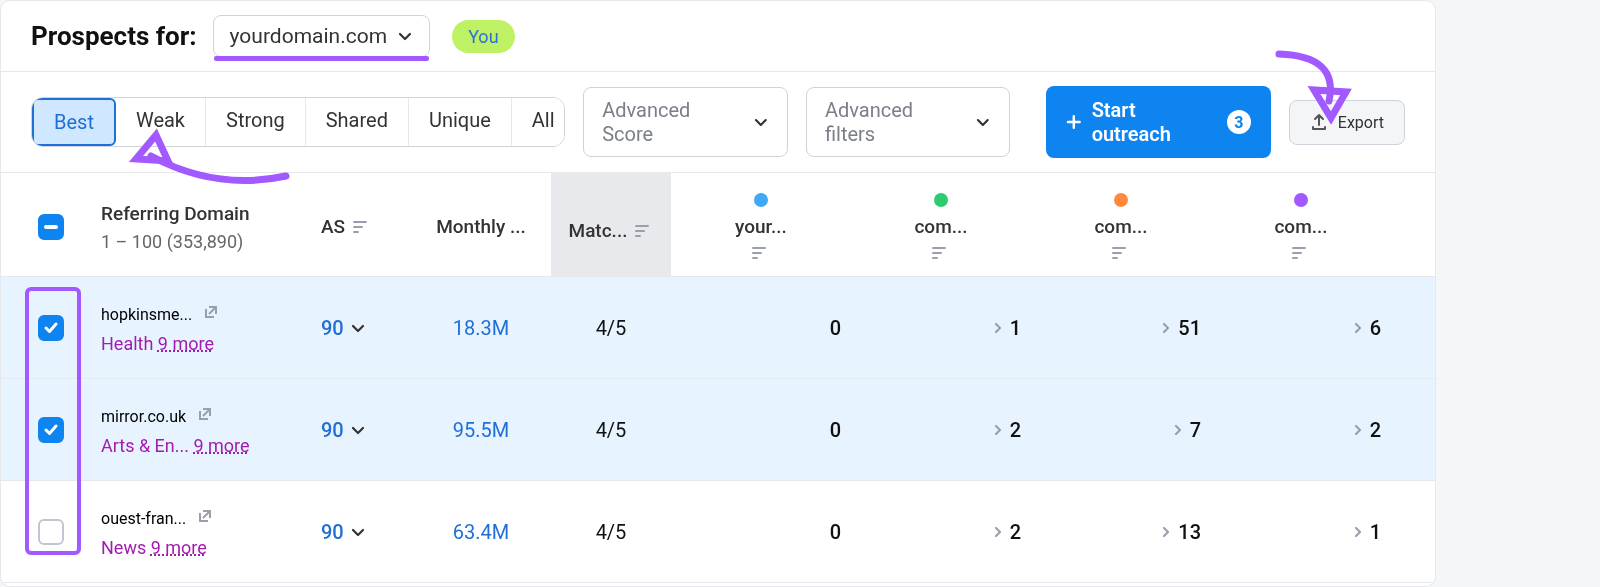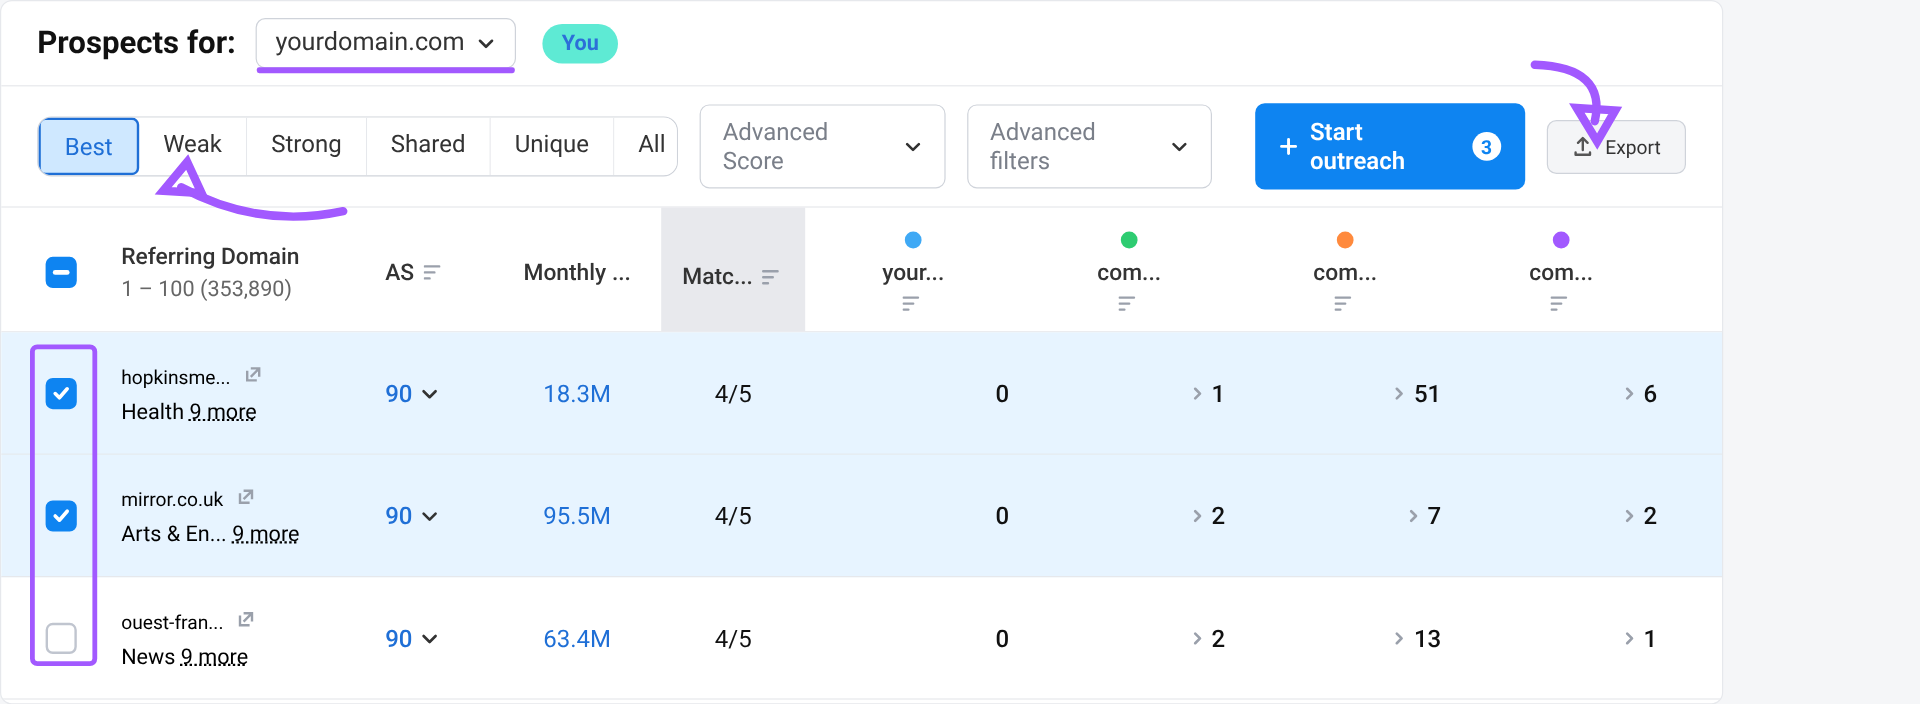--- a/index.html
+++ b/index.html
@@ -6,21 +6,21 @@
   body { font-family: -apple-system, BlinkMacSystemFont, "Segoe UI", Roboto, Helvetica, Arial, sans-serif; background: #f5f6f8; color: #111; }
   .panel { width: 1436px; height: 587px; background: #fff; border-radius: 10px; margin: 0; overflow: hidden; border: 1px solid #e6e8ec; position: relative; }
   .panel > .topbar,
   .panel > .filterbar { padding: 14px 30px; }
   .topbar { display: flex; align-items: center; gap: 16px; border-bottom: 1px solid #e6e8ec; }
   .topbar-label { font-size: 26px; font-weight: 700; color: #111; }
   .domain-select { display: inline-flex; align-items: center; gap: 10px; padding: 8px 16px; border: 1px solid #cfd3da; border-radius: 8px; font-size: 21px; color: #333; position: relative; }
   .domain-select .underline { position: absolute; left: 0; right: 0; bottom: -5px; height: 5px; background: #a259ff; border-radius: 2px; }
   .chev-down { width: 16px; height: 16px; }
   .chev-down path, .chev-right path { stroke: #333; stroke-width: 2.2; fill: none; stroke-linecap: round; stroke-linejoin: round; }
-  .you-chip { background: #5eead4; color: #2c6fd8; font-weight: 700; font-size: 18px; padding: 6px 16px; border-radius: 18px; margin-left: 6px; }
+  .you-chip { background: #bef264; color: #2c6fd8; font-weight: 400; font-size: 18px; padding: 6px 16px; border-radius: 18px; margin-left: 6px; }
 
   .filterbar { display: flex; align-items: center; gap: 18px; border-bottom: 1px solid #e6e8ec; }
   .seggroup { display: flex; border: 1px solid #cfd3da; border-radius: 12px; overflow: hidden; }
   .segbtn { padding: 10px 20px; font-size: 20px; color: #333; background: #fff; border-right: 1px solid #e6e8ec; cursor: pointer; }
   .segbtn:last-child { border-right: none; }
   .segbtn.active { background: #cfe8ff; color: #1f6fd6; border: 2px solid #1f6fd6; border-radius: 6px; position: relative; z-index: 1; }
   .dropfilter { display: inline-flex; align-items: center; gap: 10px; padding: 10px 18px; border: 1px solid #cfd3da; border-radius: 8px; font-size: 20px; color: #7a7f89; cursor: pointer; }
   .spacer { flex: 1; }
   .primary-btn { display: inline-flex; align-items: center; gap: 10px; padding: 12px 20px; background: #0e84f1; color: #fff; border-radius: 8px; font-size: 20px; font-weight: 600; cursor: pointer; }
   .primary-btn .count { background: #fff; color: #0e84f1; font-weight: 700; border-radius: 12px; min-width: 24px; height: 24px; display: inline-flex; align-items: center; justify-content: center; font-size: 16px; }
@@ -42,21 +42,21 @@
   .cb.part { background: #0e84f1; border-color: #0e84f1; }
   .cb.part div { width: 14px; height: 4px; background: #fff; border-radius: 2px; }
 
   .trow { display: grid; grid-template-columns: 80px 220px 100px 140px 120px 180px 180px 180px 180px 180px; align-items: center; padding: 24px 10px; border-bottom: 1px solid #e6e8ec; }
   .trow.selected { background: #e7f4ff; }
   .td { padding: 0 10px; font-size: 20px; }
   .td.center { text-align: center; }
   .td.right { display: flex; justify-content: flex-end; align-items: center; gap: 6px; }
   .domaincell a { color: #000000; font-size: 16px; text-decoration: none; }
   .domaincell .ext { display: inline-flex; margin-left: 6px; }
-  .domaincell .cat { color: #000000; font-size: 18px; margin-top: 8px; }
+  .domaincell .cat { color: #a21caf; font-size: 18px; margin-top: 8px; }
   .domaincell .cat .more { text-decoration: underline dotted; }
   .as-val { color: #1f6fd6; font-weight: 500; display: inline-flex; align-items: center; gap: 6px; }
   .monthly { color: #1f6fd6; text-align: center; }
   .chev-right { width: 12px; height: 12px; color: #9aa0ab; }
   .chev-right path { stroke: #9aa0ab; }
   .num { font-weight: 500; color: #111; }
   .cbcol { display: flex; justify-content: center; }
   .extsvg path { stroke: #9aa0ab; stroke-width: 2; fill: none; }
 
   

